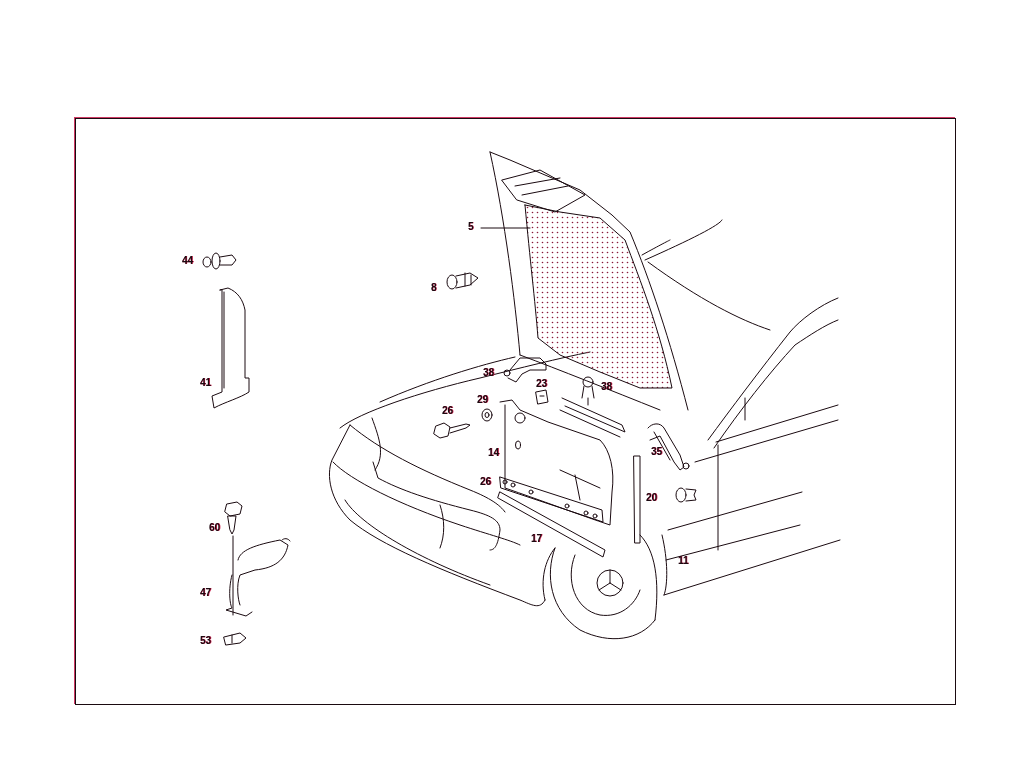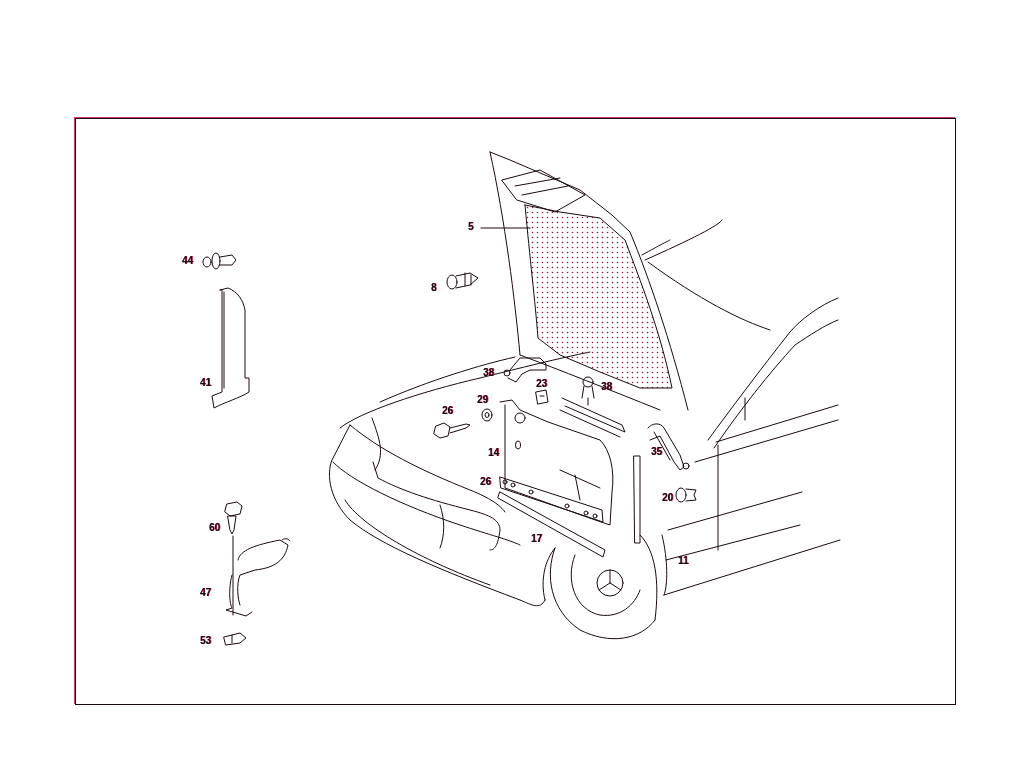--- a/index.html
+++ b/index.html
@@ -163,21 +163,21 @@
     <ellipse cx="681" cy="495" rx="5" ry="7"></ellipse>
     <path d="M686,489 L696,490 L694,495 L696,500 L686,501"></path>
   </g>
 </svg>
 
 <span class="lbl" style="left:468px;top:222px;">5</span>
 <span class="lbl" style="left:431px;top:283px;">8</span>
 <span class="lbl" style="left:678px;top:512px;margin-top:44px;">11</span>
 <span class="lbl" style="left:488px;top:448px;">14</span>
 <span class="lbl" style="left:531px;top:534px;">17</span>
-<span class="lbl" style="left:646px;top:493px;margin-left:16px;">20</span>
+<span class="lbl" style="left:646px;top:493px;">20</span>
 <span class="lbl" style="left:480px;top:477px;">26</span>
 <span class="lbl" style="left:536px;top:379px;">23</span>
 <span class="lbl" style="left:442px;top:406px;">26</span>
 <span class="lbl" style="left:477px;top:395px;">29</span>
 <span class="lbl" style="left:601px;top:382px;">38</span>
 <span class="lbl" style="left:651px;top:447px;">35</span>
 <span class="lbl" style="left:483px;top:368px;">38</span>
 <span class="lbl" style="left:200px;top:348px;margin-top:30px;">41</span>
 <span class="lbl" style="left:182px;top:256px;">44</span>
 <span class="lbl" style="left:200px;top:588px;">47</span>

